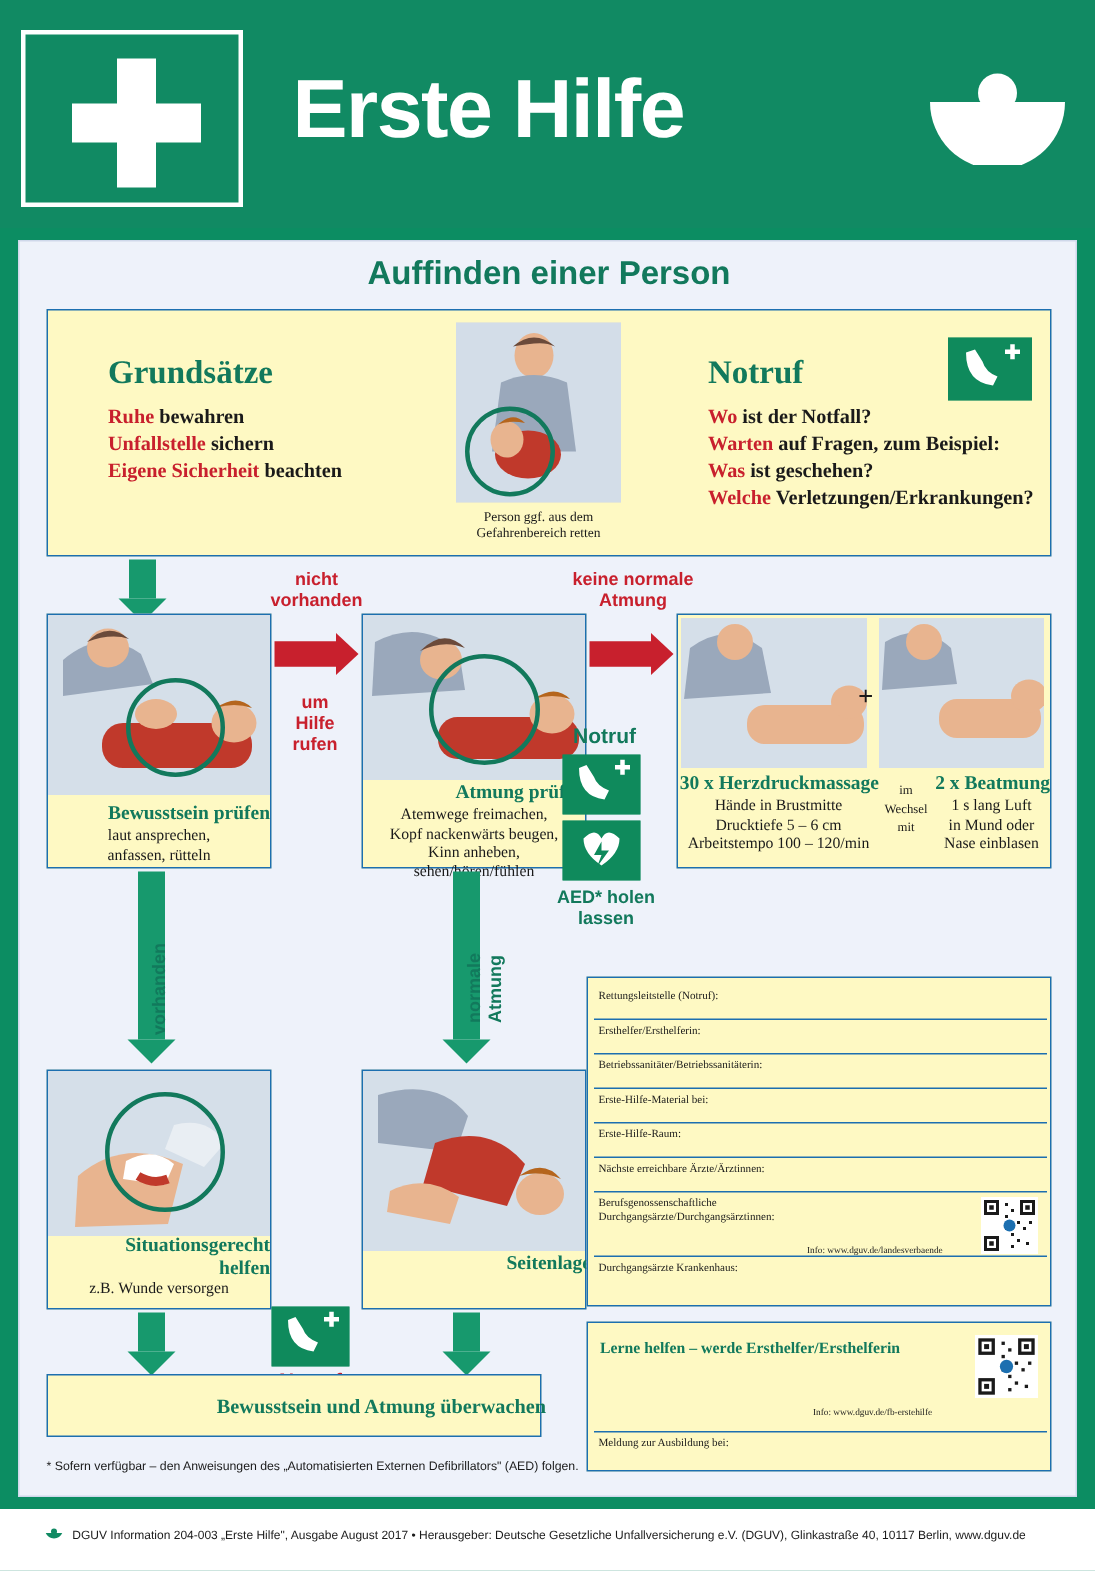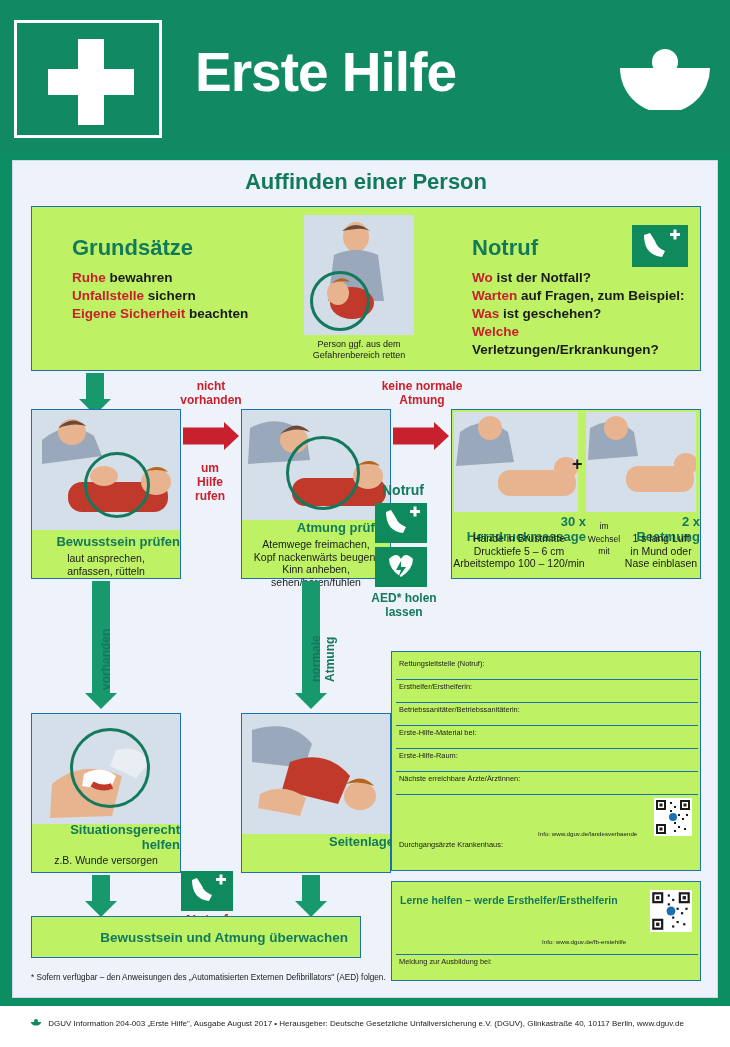--- a/index.html
+++ b/index.html
@@ -39,21 +39,21 @@
     position:absolute;left:12px;top:160px;width:706px;height:838px;
     background:#eef2fa;
     border:1px solid #cfd8ea;
     box-sizing:border-box;
   }
   .panel-title{
     position:absolute;left:0;top:8px;width:706px;text-align:center;
     color:#12795c;font-size:22px;font-weight:bold;
   }
   .box{
-    position:absolute;background:#bef264;border:1px solid #1c6fb0;box-sizing:border-box;
+    position:absolute;background:#fef9c3;border:1px solid #1c6fb0;box-sizing:border-box;font-family:Liberation Serif, serif;
   }
   
   .topbox{left:18px;top:45px;width:670px;height:165px;}
   .h-green{color:#12795c;font-weight:bold;font-size:22px;}
   .red{color:#c8202d;font-weight:bold;}
   .blk{color:#1a1a1a;font-weight:bold;}
   .line{font-size:13.5px;line-height:18px;}
   .caption{font-size:9px;color:#1a1a1a;text-align:center;line-height:11px;}
   
   .photo{position:absolute;overflow:hidden;background:#b9c6d8;}
@@ -329,30 +329,32 @@
         <path d="M11 9 q0 19 17 21 l3 -6 q-8 -3 -10 -9 l-5 -8z" fill="#ffffff"></path>
         <g fill="#ffffff">
             <rect x="35" y="7" width="10" height="3"></rect>
             <rect x="38.5" y="3.5" width="3" height="10"></rect>
           </g>
       </svg>
     </div>
     <div class="lbl-red" style="position:absolute;left:160px;top:752px;width:68px;font-size:14px;">Notruf</div>
 
     <div class="box mon-box">
-      <div class="step-title" style="position:absolute;left:0;top:13px;width:316px;font-size:13.5px;">Bewusstsein und Atmung überwachen</div>
+      <div class="step-title" style="position:absolute;left:16px;top:13px;width:316px;font-size:13.5px;">Bewusstsein und Atmung überwachen</div>
     </div>
 
     <div class="box formbox">
       <div class="frow" style="top:5px;height:23px;">Rettungsleitstelle (Notruf):</div>
       <div class="frow" style="top:28px;height:23px;">Ersthelfer/Ersthelferin:</div>
       <div class="frow" style="top:51px;height:23px;">Betriebssanitäter/Betriebssanitäterin:</div>
       <div class="frow" style="top:74px;height:23px;">Erste-Hilfe-Material bei:</div>
       <div class="frow" style="top:97px;height:23px;">Erste-Hilfe-Raum:</div>
       <div class="frow" style="top:120px;height:23px;">Nächste erreichbare Ärzte/Ärztinnen:</div>
+      <div class="frow" style="top:143px;height:43px;white-space:pre-line;">Berufsgenossenschaftliche
+Durchgangsärzte/Durchgangsärztinnen:</div>
       <div class="frow" style="top:186px;height:28px;border-bottom:none;">Durchgangsärzte Krankenhaus:</div>
       <div style="position:absolute;right:8px;top:146px;width:38px;height:38px;background:#1a1a1a;">
         <svg width="38" height="38" viewBox="0 0 38 38">
           <rect width="38" height="38" fill="#ffffff"></rect>
           <g fill="#1a1a1a">
             <rect x="2" y="2" width="10" height="10"></rect>
               <rect x="4" y="4" width="6" height="6" fill="#fff"></rect>
               <rect x="5.5" y="5.5" width="3" height="3"></rect>
             <rect x="26" y="2" width="10" height="10"></rect>
               <rect x="28" y="4" width="6" height="6" fill="#fff"></rect>

